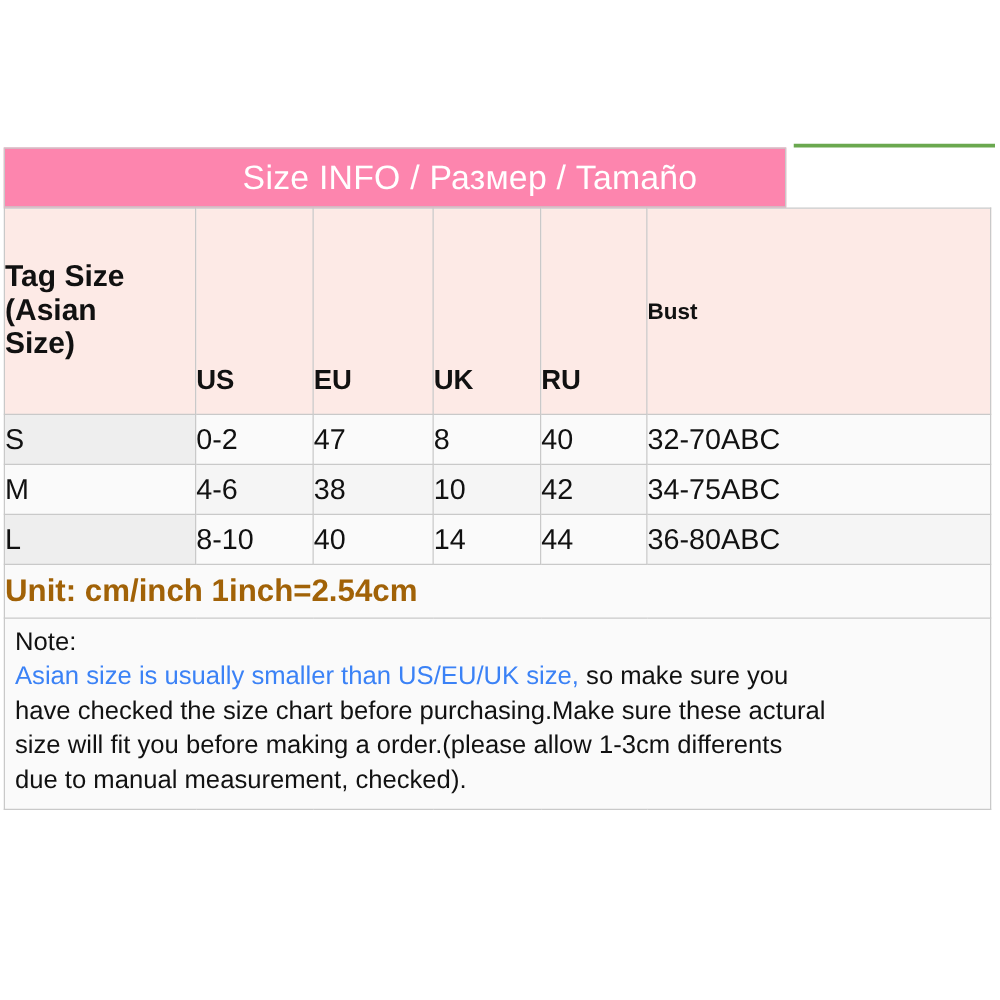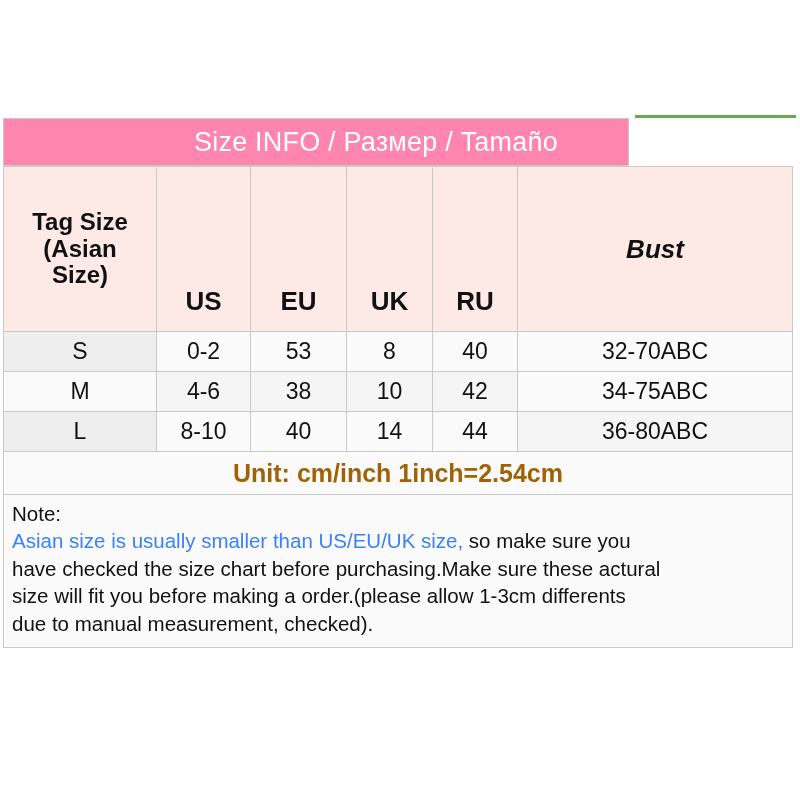--- a/index.html
+++ b/index.html
@@ -54,47 +54,45 @@
 
   
   table.chart {
     width: 790px;
     border-collapse: collapse;
     table-layout: fixed;
     margin: 0;
   }
   table.chart td {
     border: 1px solid #c9c9c9;
-    text-align: center;
     vertical-align: middle;
     font-size: 23px;
     color: #111111;
     padding: 0;
   }
 
   
   tr.head td {
     background: #fdeae6;
     font-weight: bold;
     height: 150px;
   }
   tr.head td.tag-size {
     font-size: 24px;
     line-height: 1.12;
     vertical-align: middle;
   }
   tr.head td.unit-head {
     vertical-align: bottom;
     padding-bottom: 14px;
-    font-size: 26px;
+    font-size: 22px;
   }
   tr.head td.bust-head {
-    font-size: 26px;
+    font-size: 18px;
     vertical-align: middle;
-    font-style: italic;
   }
 
   
   tr.data td { height: 39px; }
   .bg-a { background: #eeeeee; }
   .bg-b { background: #fafafa; }
   .bg-c { background: #f5f5f5; margin-left: 35px; }
 
   
   tr.unit td {
@@ -140,21 +138,21 @@
         <td class="unit-head" style="width:93px;">US</td>
         <td class="unit-head" style="width:95px;">EU</td>
         <td class="unit-head" style="width:85px;">UK</td>
         <td class="unit-head" style="width:84px;">RU</td>
         <td class="bust-head">Bust</td>
       </tr>
 
       <tr class="data">
         <td class="bg-a">S</td>
         <td class="bg-b">0-2</td>
-        <td class="bg-b">53</td>
+        <td class="bg-b">47</td>
         <td class="bg-b">8</td>
         <td class="bg-b">40</td>
         <td class="bg-b">32-70ABC</td>
       </tr>
 
       <tr class="data">
         <td class="bg-b">M</td>
         <td class="bg-c">4-6</td>
         <td class="bg-c">38</td>
         <td class="bg-c">10</td>

